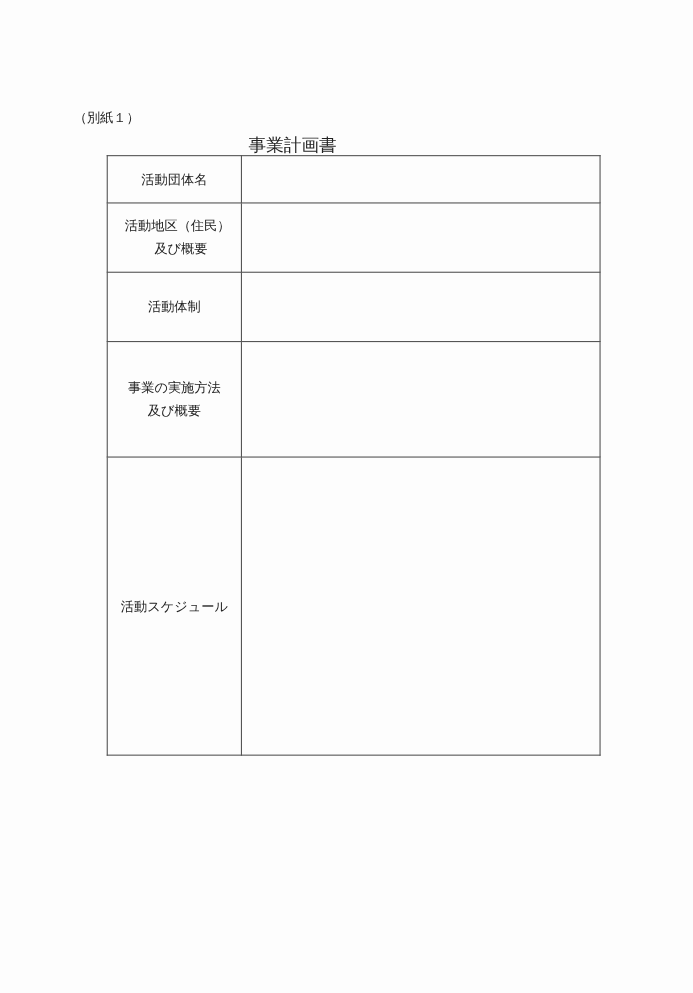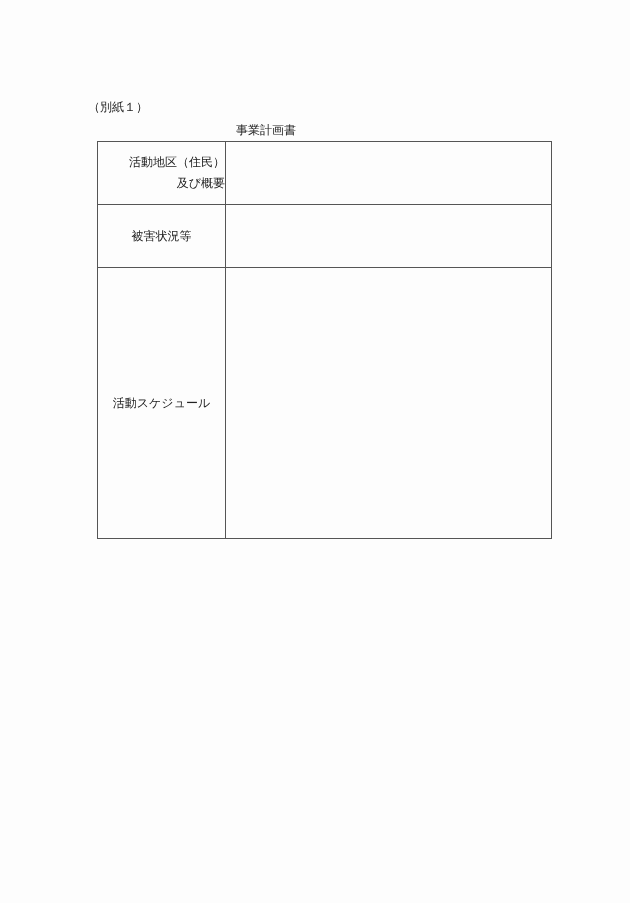--- a/index.html
+++ b/index.html
@@ -1,47 +1,60 @@
 <!DOCTYPE html>
 <html><head>
   <meta charset="utf-8">
   <style>
     html, body { margin: 0; padding: 0; background: #fdfdfd; }
     body { width: 630px; height: 903px; position: relative; overflow: hidden;
            font-family: "DejaVu Serif", "Liberation Serif", serif; color: #222; }
-    .annex { position: absolute; left: 88px; top: 99px; font-size: 12px; }
+    .annex { position: absolute; left: 67px; top: 99px; font-size: 12px; }
     .title { position: absolute; left: 0; width: 532px; top: 122px; text-align: center;
-             font-size: 12px; padding-left: 0; }
+             font-size: 16px; padding-left: 0; }
     .title span { position: relative; left: 0px; }
     table.plan { position: absolute; left: 97px; top: 141px; width: 448px;
                  border-collapse: collapse; table-layout: fixed; }
     table.plan td { border: 1px solid #555; padding: 0; font-size: 12px; vertical-align: middle; }
     td.label { width: 121px; text-align: center; line-height: 21px; }
-    td.label.left { text-align: right; padding-left: 6px; }
+    td.label.left { text-align: center; padding-left: 6px; }
     td.value { width: 325px; }
     .prow { position: relative; height: 29px; }
   </style>
 </head>
 <body>
 
 <div class="annex">（別紙１）</div>
 <div class="title"><span>事業計画書</span></div>
 
 <table class="plan">
   <tbody>
+      <tr style="height:43px">
+    <td class="label">
+      <div>活動団体名</div>
+    </td>
+    <td class="value"></td>
+  </tr>
   <tr style="height:63px">
     <td class="label left">
       <div>活動地区（住民）</div>
       <div style="padding-left:6px">及び概要</div>
     </td>
     <td class="value"></td>
   </tr>
   <tr style="height:63px">
     <td class="label">
-      <div>被害状況等</div>
+      <div>活動体制</div>
+    </td>
+    <td class="value"></td>
+  </tr>
+  <tr style="height:105px">
+    <td class="label">
+      <div>事業の実施方法</div>
+      <div>及び概要</div>
     </td>
     <td class="value"></td>
   </tr>
   <tr style="height:271px">
     <td class="label">
       <div>活動スケジュール</div>
     </td>
     <td class="value"></td>
   </tr>
 </tbody>

